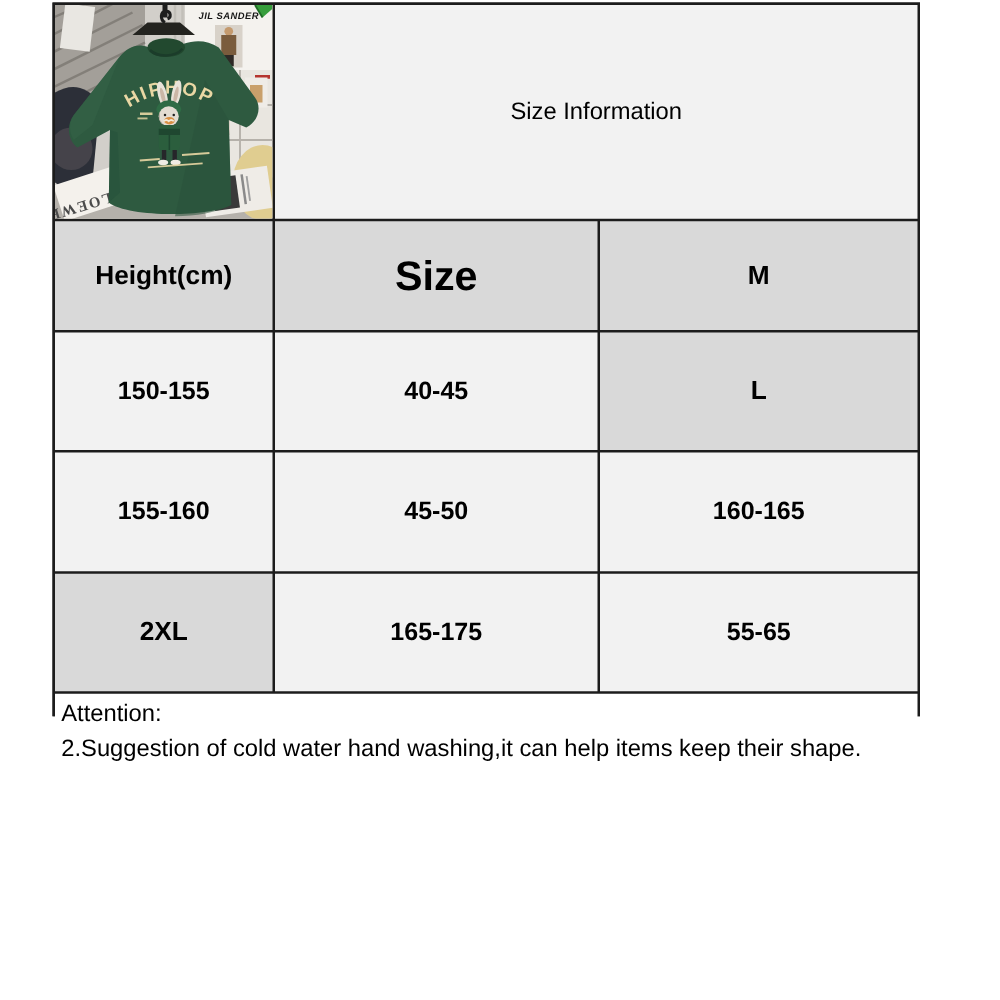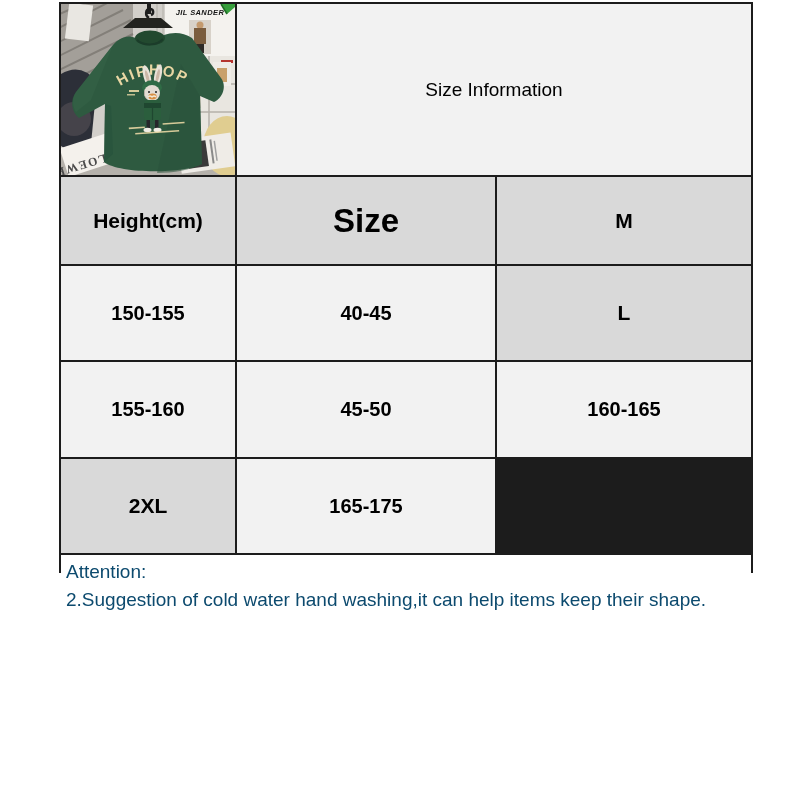--- a/index.html
+++ b/index.html
@@ -1,38 +1,38 @@
 <!DOCTYPE html>
 <html><head>
 <meta charset="utf-8">
 <style>
   html,body{margin:0;padding:0;background:#ffffff;}
   .page{position:relative;width:800px;height:800px;background:#ffffff;overflow:hidden;
         font-family:"Liberation Sans","DejaVu Sans",sans-serif;color:#000;}
   .size-table{
-    position:absolute;left:59px;top:2px;width:694px;height:571px;
+    position:absolute;left:42px;top:2px;width:694px;height:571px;
     display:grid;
     grid-template-columns:174px 258px 1fr;
     grid-template-rows:171px 87px 94px 95px 94px 94px 1fr;
     gap:2px;background:#1c1c1c;border:2px solid #1c1c1c;box-sizing:border-box;
   }
   .cell{display:flex;align-items:center;justify-content:center;overflow:hidden;}
   .bg-gray{background:#d9d9d9;}
   .bg-light{background:#f2f2f2;}
   .bg-white{background:#ffffff;}
   .photo-cell{position:relative;background:#cfcbc5;}
   .photo-cell svg{position:absolute;left:0;top:0;}
   .title-cell{grid-column:2 / 4;font-size:19px;font-weight:normal;}
   .size-head{font-size:33px;font-weight:bold;}
   .col-head{font-size:21px;font-weight:bold;}
   .row-label{font-size:21px;font-weight:bold;}
   .row-value{font-size:20px;font-weight:bold;}
   .attention-cell{
     grid-column:1 / 4;display:block;padding:3px 6px 0 5px;box-sizing:border-box;
-    font-size:19px;line-height:28px;color:#0c4a6e;font-weight:normal;
+    font-size:19px;line-height:28px;color:#000000;font-weight:normal;
   }
   .attention-cell p{margin:0;text-align:justify;}
   .attention-label{text-align:left;}
 </style>
 </head>
 <body>
 
 <div class="page">
   <div class="size-table">
 
@@ -186,20 +186,21 @@
     <div class="cell bg-light row-value">40-45</div>
 
     <div class="cell bg-gray row-label">L</div>
     <div class="cell bg-light row-value">155-160</div>
     <div class="cell bg-light row-value">45-50</div>
 
     <div class="cell bg-light row-value">160-165</div>
 
     <div class="cell bg-gray row-label">2XL</div>
     <div class="cell bg-light row-value">165-175</div>
+    <div class="cell bg-light row-value">55-65</div>
 
     <div class="cell attention-cell bg-white">
       <p class="attention-label">Attention:</p>
       <p>2.Suggestion of cold water hand washing,it can help items keep their shape.</p>
     </div>
 
   </div>
 </div>
 
 </body></html>

